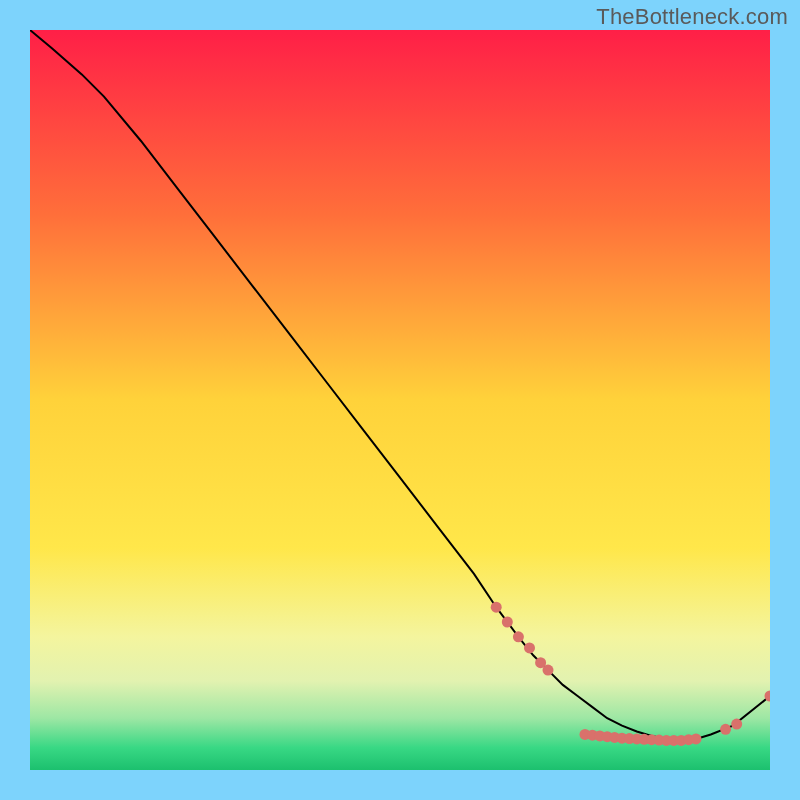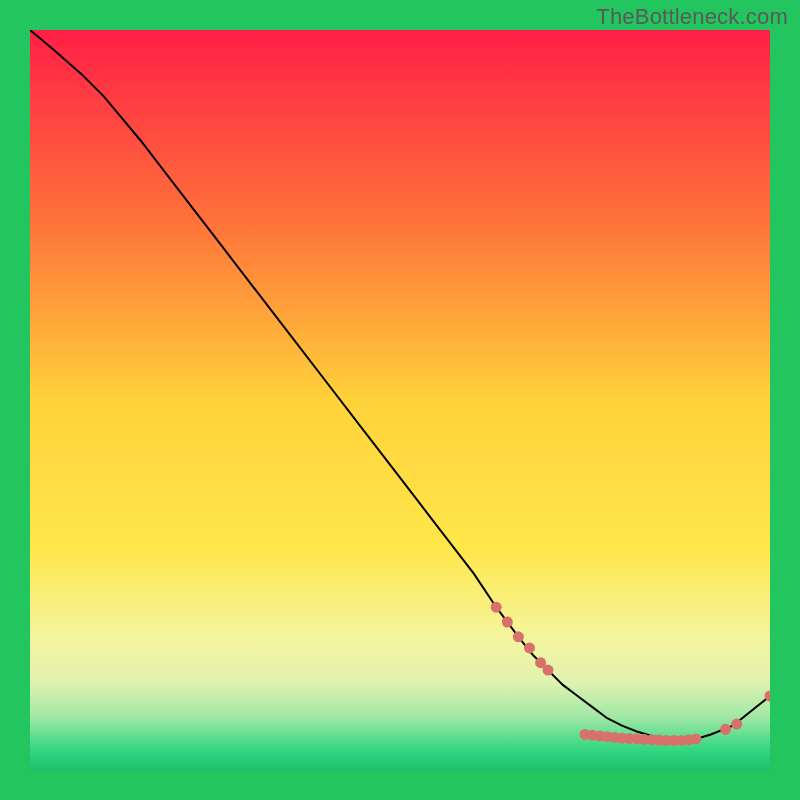--- a/index.html
+++ b/index.html
@@ -8,21 +8,21 @@
     width: 800px;
     height: 800px;
     background: #000;
     overflow: hidden;
     font-family: Arial, Helvetica, sans-serif;
   }
   .frame {
     position: relative;
     width: 800px;
     height: 800px;
-    background: #22c55e;
+    background: #7dd3fc;
   }
   .watermark {
     position: absolute;
     top: 4px;
     right: 12px;
     font-size: 22px;
     font-weight: 500;
     color: #5a5a5a;
     letter-spacing: 0.2px;
     z-index: 10;

